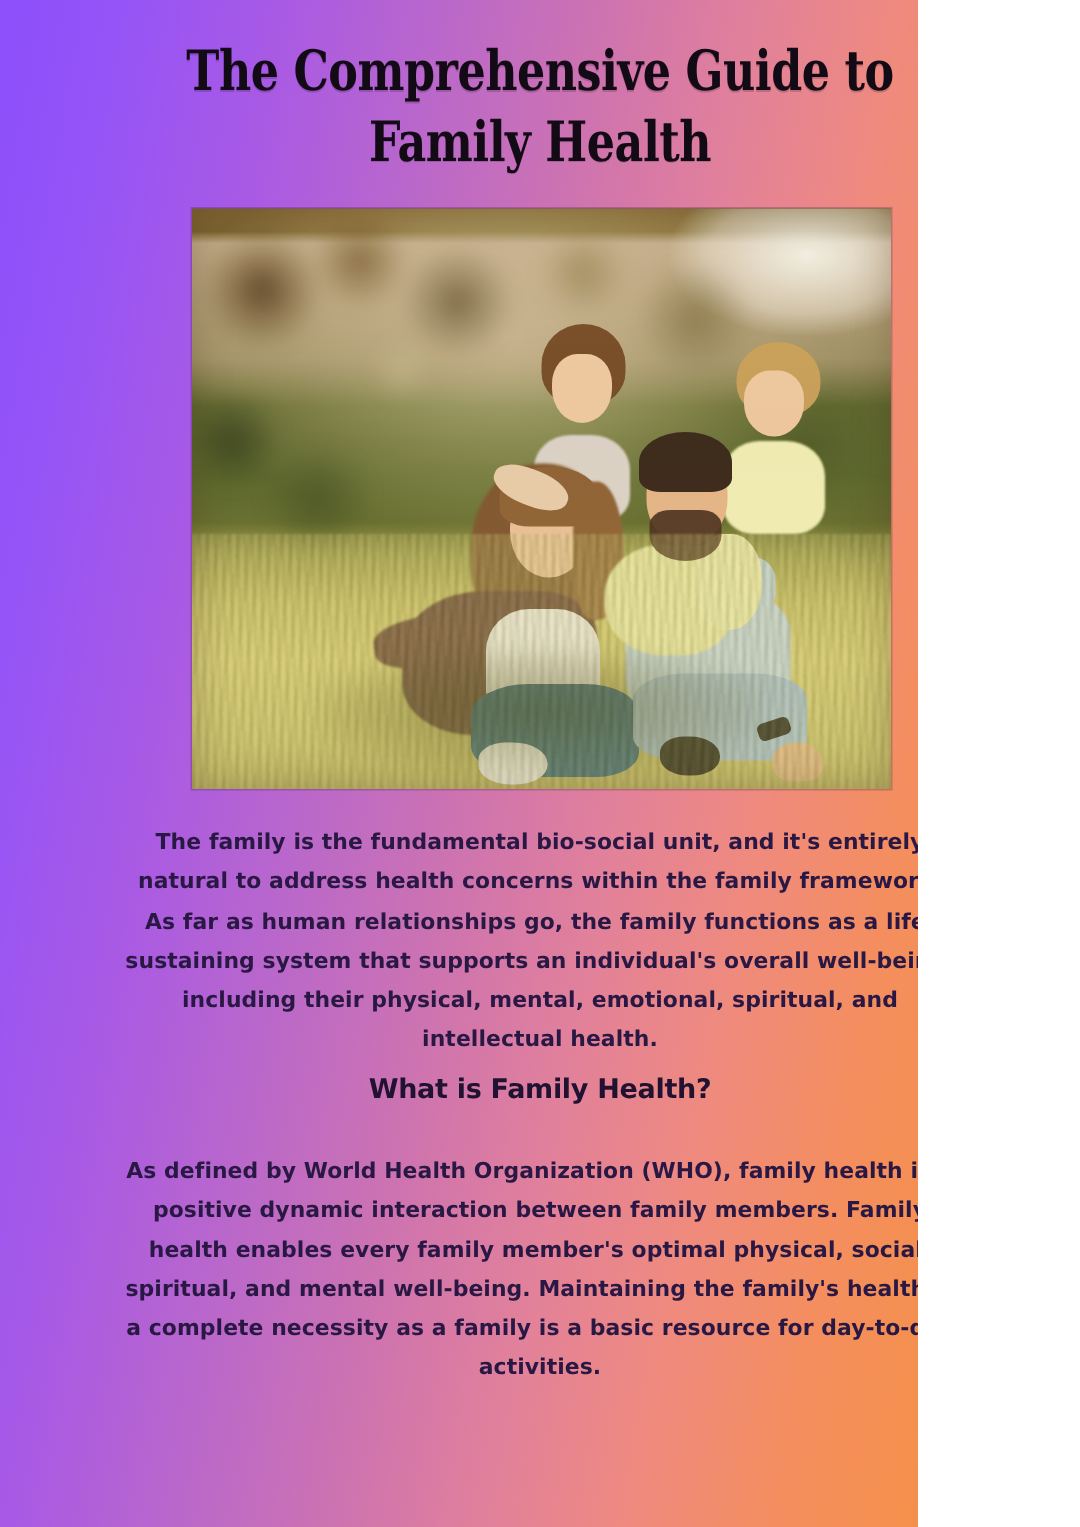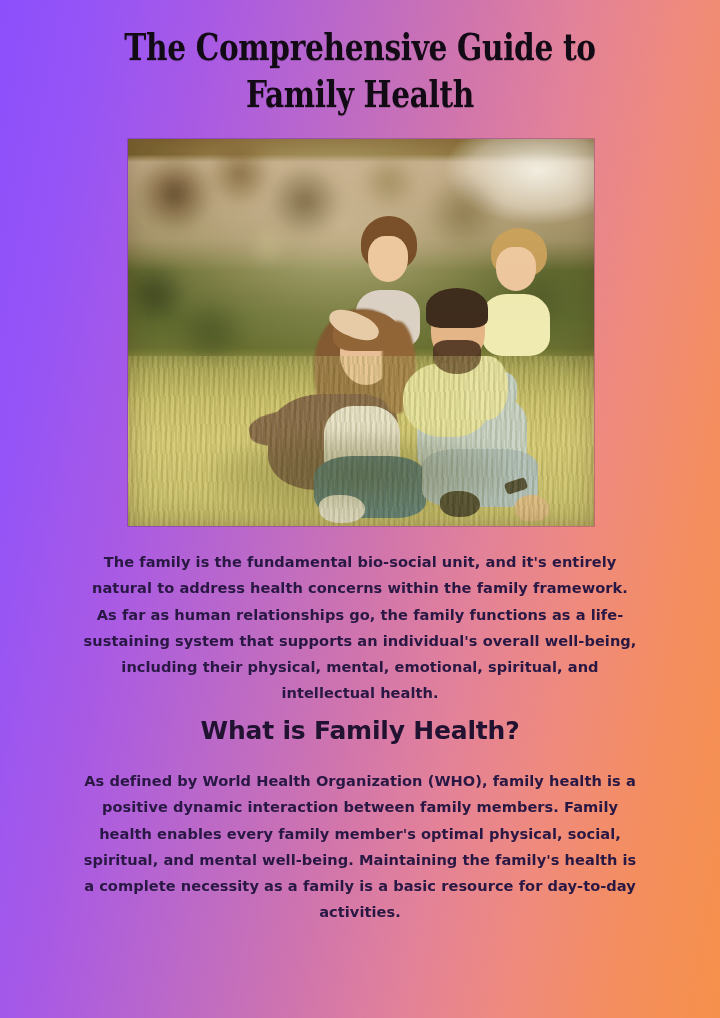--- a/index.html
+++ b/index.html
@@ -9,21 +9,21 @@
   body {
     width: 720px;
     height: 1018px;
     overflow: hidden;
     font-family: "DejaVu Sans", sans-serif;
   }
 
   
   .poster {
     position: relative;
-    width: 720px;
+    width: 612px;
     height: 1018px;
     box-sizing: border-box;
     background: linear-gradient(
         100deg,
         #8c4ffb 0%,
         #9554f7 10%,
         #a95ae4 24%,
         #bd6ac6 40%,
         #cf74ae 52%,
         #e2819a 64%,
@@ -218,21 +218,21 @@
     position: absolute;
     left: 0;
     top: 716px;
     width: 720px;
     text-align: center;
   }
   .subhead {
     margin: 0;
     font-family: "DejaVu Sans", sans-serif;
     font-weight: 700;
-    font-size: 25px;
+    font-size: 18px;
     letter-spacing: -0.2px;
     color: #201230;
     text-align: center;
   }
 </style>
 </head>
 <body>
 
 <div class="poster">
 

